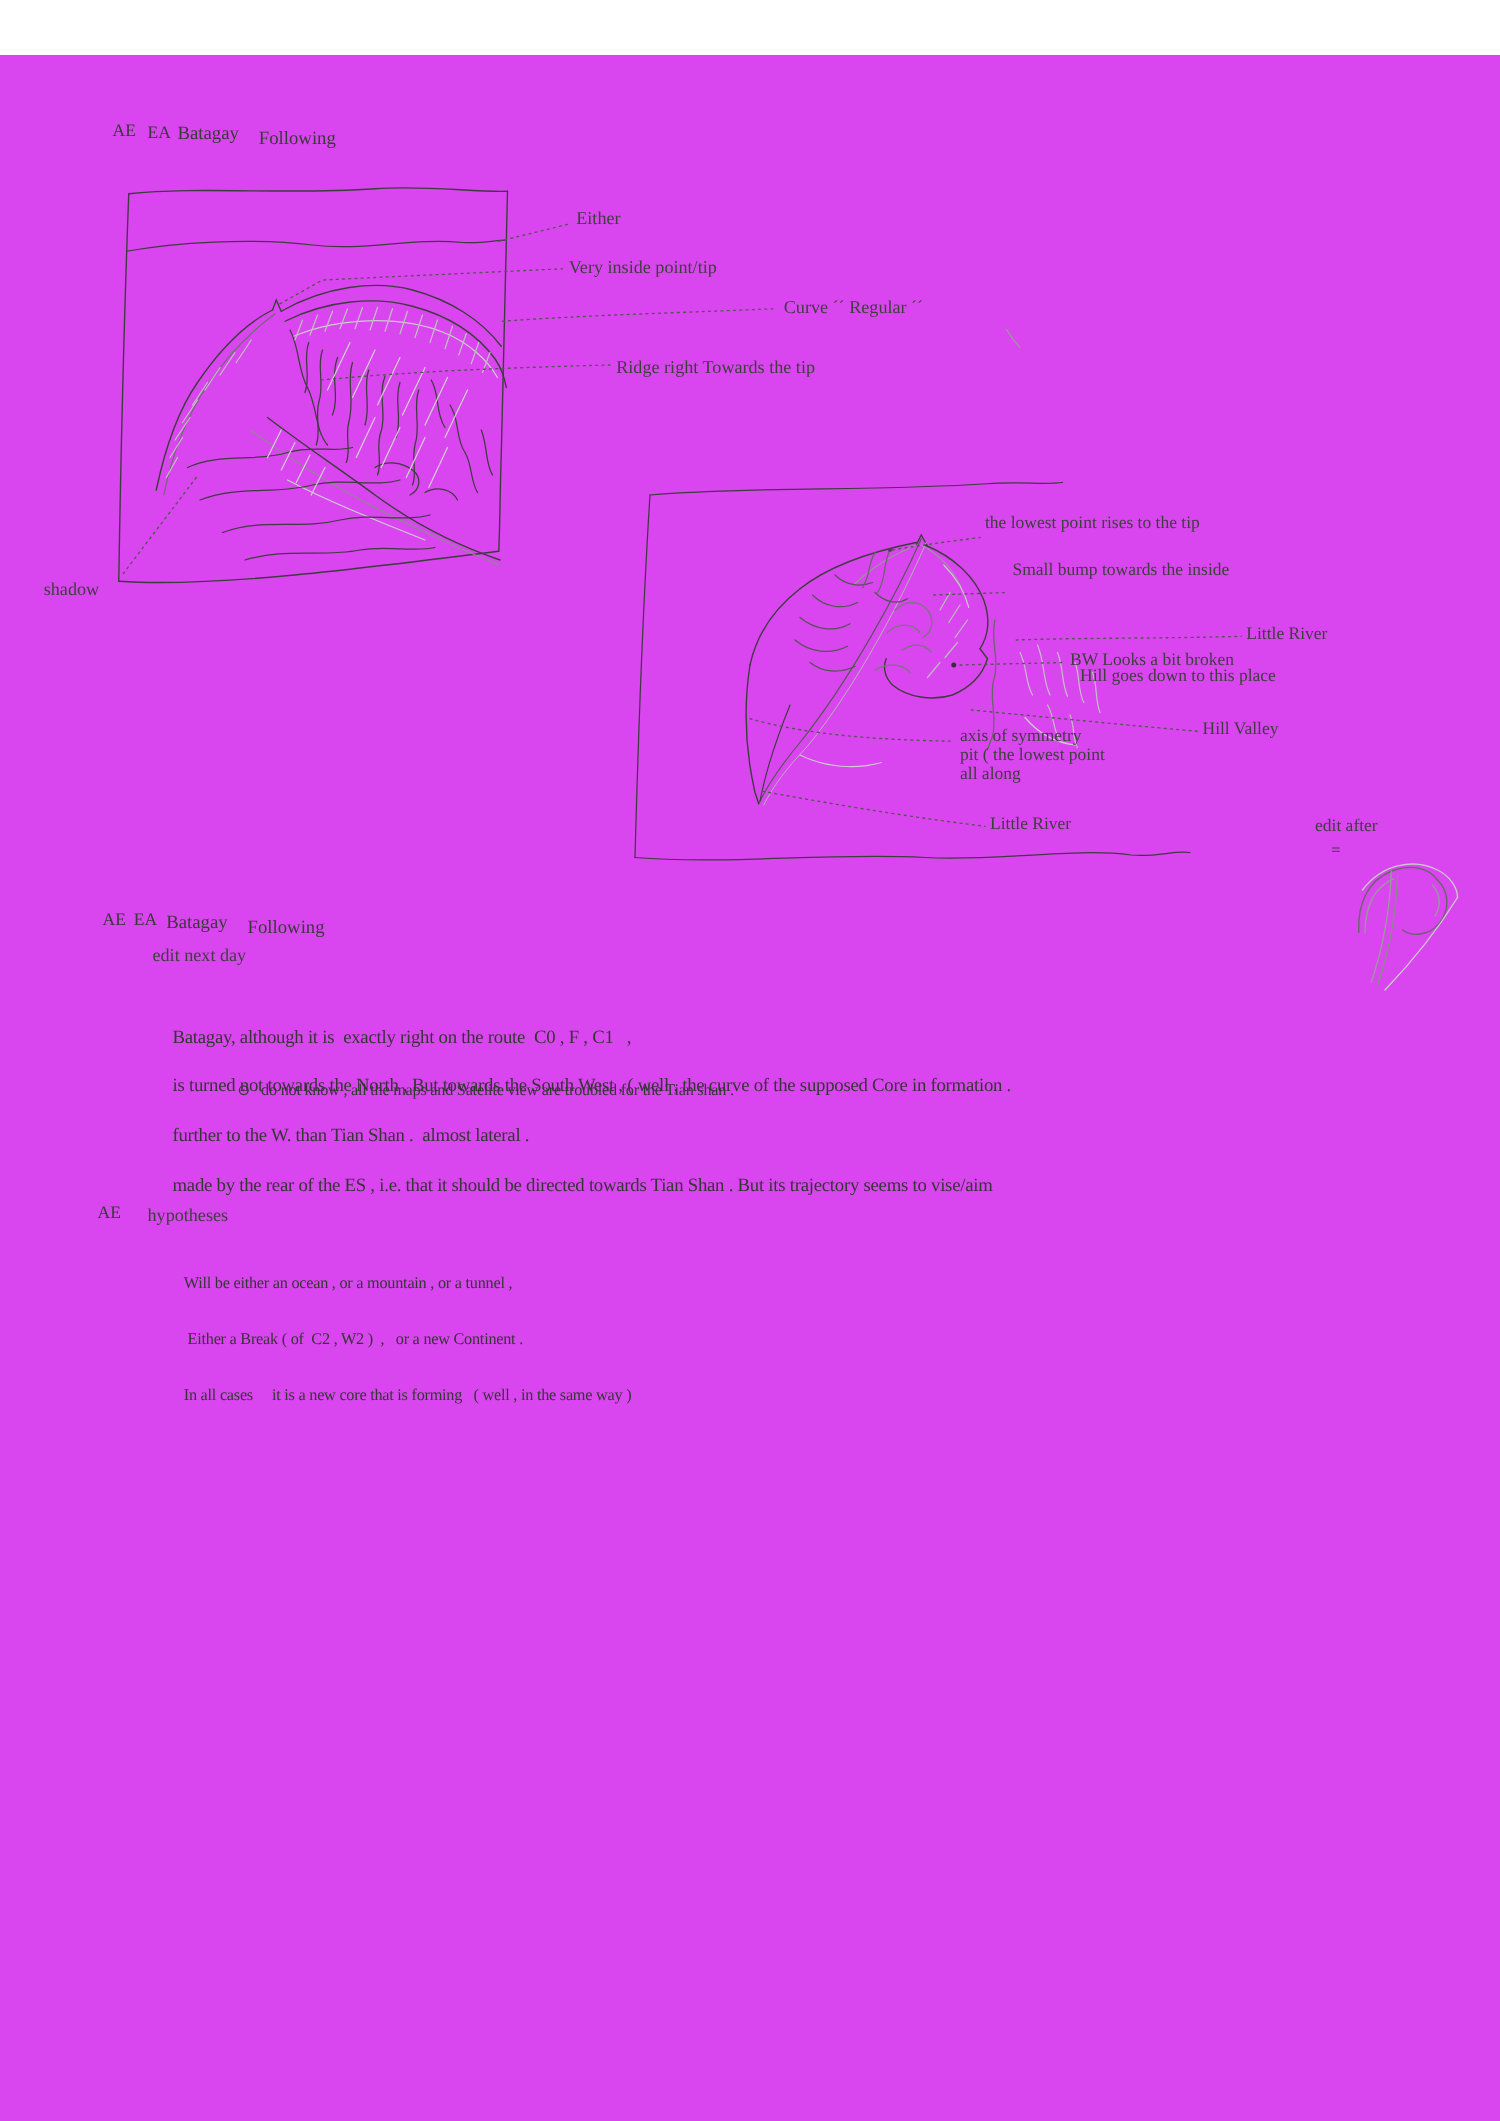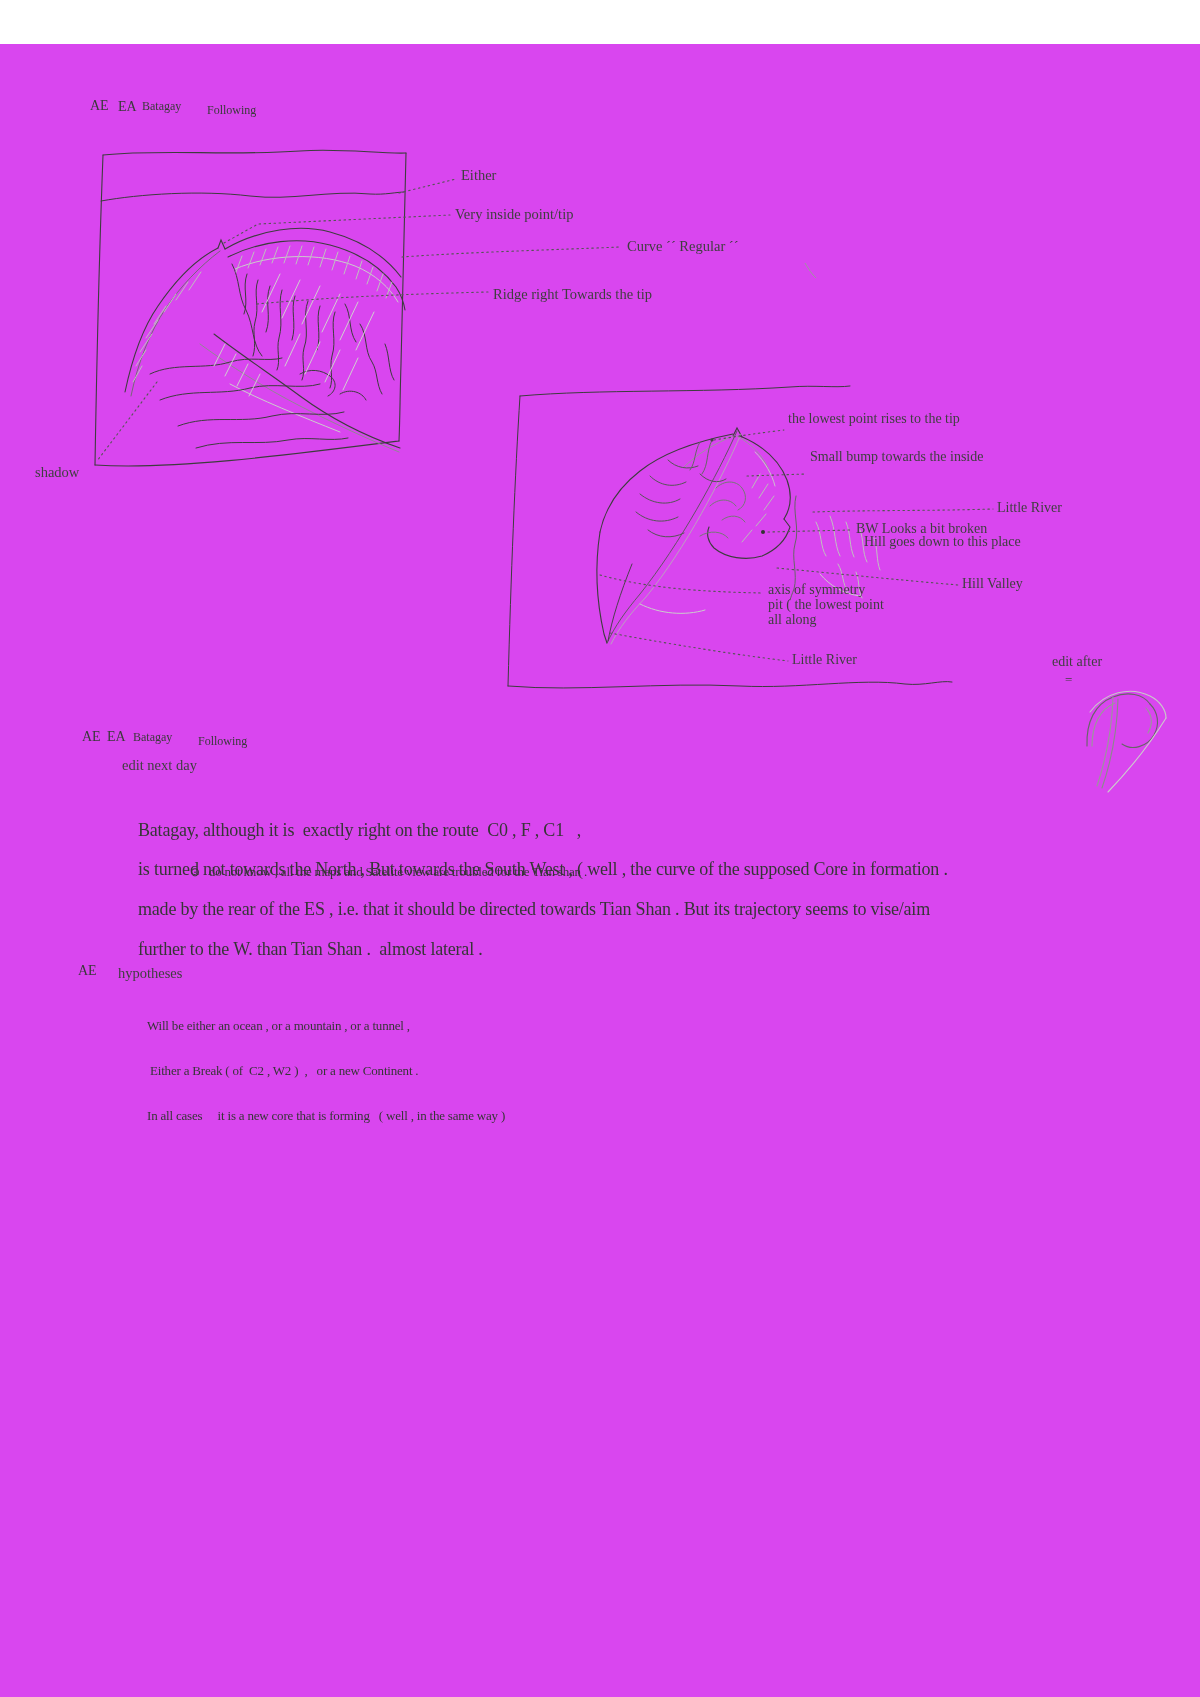--- a/index.html
+++ b/index.html
@@ -15,25 +15,25 @@
   }
   .sketch-svg{position:absolute;left:0;top:0;}
   .lbl{
     position:absolute;
     font-size:14px;
     line-height:1;
     white-space:pre;
     color:#3f3f3f;
   }
   .lbl.s1{font-size:14.5px;}
-  .hdr{position:absolute;font-size:12px;line-height:1;white-space:pre;color:#3a3a3a;}
+  .hdr{position:absolute;font-size:15px;line-height:1;white-space:pre;color:#3a3a3a;}
   .hdr.small{font-size:14px;}
   .para{
     position:absolute;
-    font-size:18px;
+    font-size:15px;
     line-height:13.3px;
     letter-spacing:-0.2px;
     white-space:pre;
     color:#363636;
   }
   .para > div{white-space:pre;}
   .note-line{
     position:absolute;
     font-size:13px;
     letter-spacing:-0.2px;
@@ -215,22 +215,22 @@
 
   <span class="hdr small" style="left:82px;top:686px;position:absolute;">AE</span>
   <span class="hdr small" style="left:107px;top:686px;position:absolute;">EA</span>
   <span class="hdr" style="left:133px;top:687px;position:absolute;">Batagay</span>
   <span class="hdr" style="left:198px;top:691px;position:absolute;">Following</span>
   <div class="lbl s1" style="left:122px;top:714px;">edit next day</div>
 
   <div class="para" style="left:138px;top:753px;">
     <div>Batagay, although it is  exactly right on the route  C0 , F , C1   ,</div>
     <div>is turned not towards the North , But towards the South West , ( well , the curve of the supposed Core in formation .</div>
+    <div>further to the W. than Tian Shan .  almost lateral .</div>
     <div>made by the rear of the ES , i.e. that it should be directed towards Tian Shan . But its trajectory seems to vise/aim</div>
-    <div>further to the W. than Tian Shan .  almost lateral .</div>
   </div>
   <div class="note-line" style="left:190px;top:820px;">
     <span class="sym">⊙</span>
     <span>do not know , all the maps and Satelite view are troubled for the Tian shan .</span>
   </div>
 
   <span class="hdr small" style="left:78px;top:920px;position:absolute;">AE</span>
   <div class="lbl s1" style="left:118px;top:922px;">hypotheses</div>
   <div class="hypo-lines" style="left:147px;top:944px;">
     <div>Will be either an ocean , or a mountain , or a tunnel ,</div>

